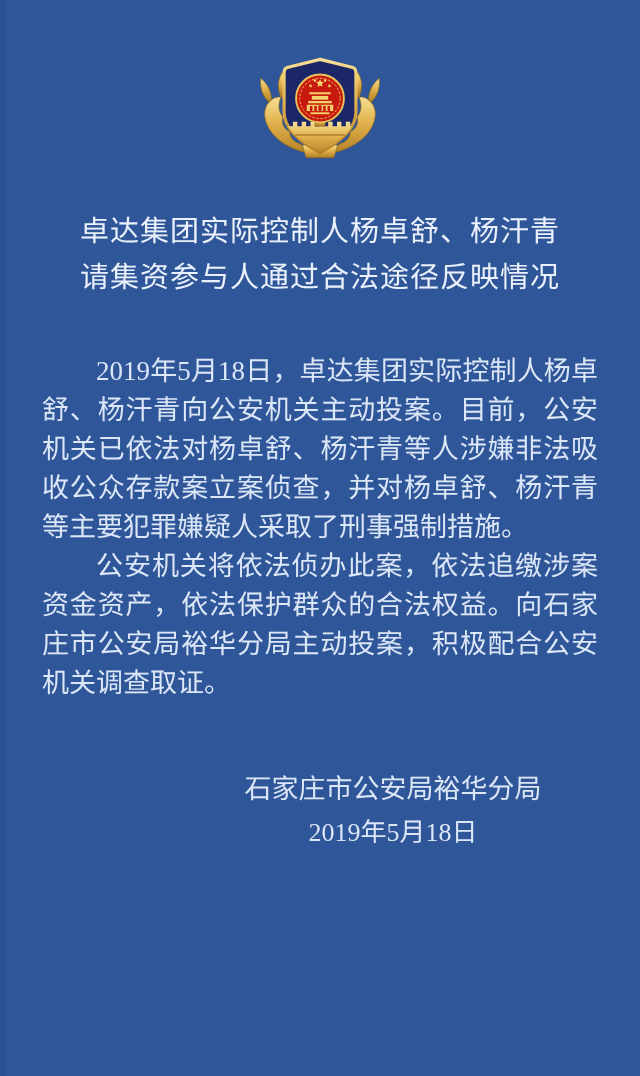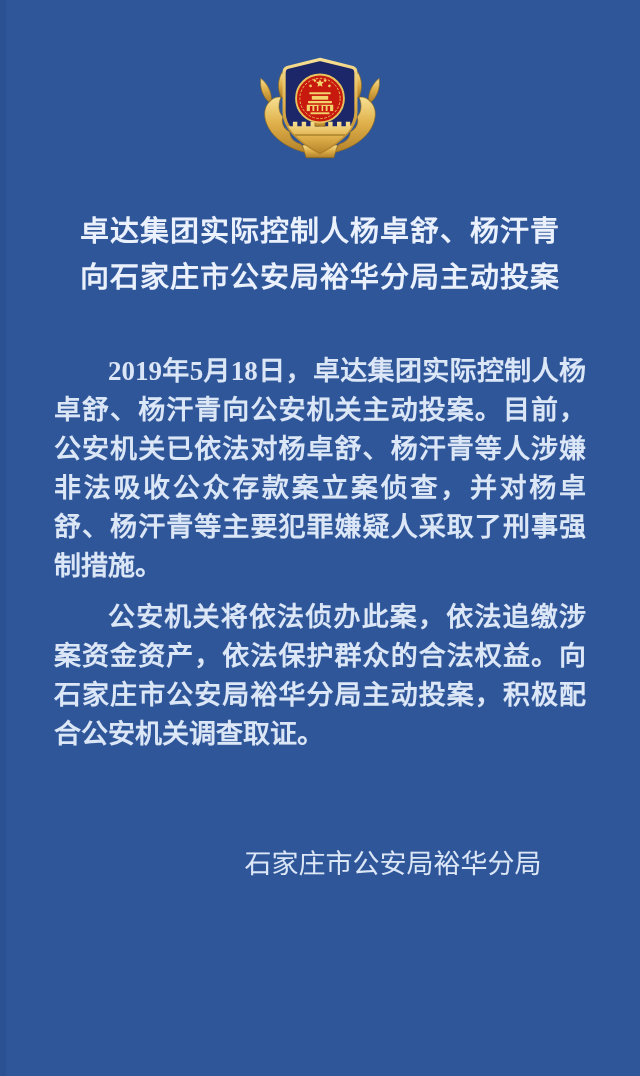--- a/index.html
+++ b/index.html
@@ -18,36 +18,35 @@
   }
   .edge-shade{
     position:absolute;left:0;top:0;width:6px;height:100%;
     background:var(--edge-shade);opacity:.55;
   }
   .emblem{
     width:126px;height:117px;margin:45px auto 0;display:block;
   }
   .title{
     margin-top:46px;text-align:center;
-    font-size:29px;line-height:46px;font-weight:bold;
+    font-size:29px;line-height:46px;font-weight:normal;
     color:var(--title-text);letter-spacing:1px;
   }
   .title .title-line{display:block;}
   .body-text{
     margin-top:52px;padding:0 42px;
     font-size:27px;line-height:39px;
     text-align:justify;text-justify:inter-character;
   }
   .body-text p{
-    text-indent:2em;margin:12px;
+    text-indent:2em;margin:0;
     word-break:break-all;
-    font-weight:bold;
   }
   .signature{
-    margin-top:88px;margin-left:243px;width:300px;
+    margin-top:64px;margin-left:243px;width:300px;
     text-align:center;
   }
   .sig-agency{font-size:27px;line-height:44px;}
   .sig-date{font-size:26px;line-height:44px;}
 </style>
 </head>
 <body>
 
 <div class="edge-shade"></div>
 
@@ -106,23 +105,24 @@
       <rect x="91" y="94" width="4" height="8"></rect>
       <rect x="97.5" y="93" width="5" height="9"></rect>
       <rect x="105" y="94" width="4" height="8"></rect>
       <rect x="112" y="94" width="4" height="8"></rect>
     </g>
   </g>
 </svg>
 
 <h1 class="title">
   <span class="title-line">卓达集团实际控制人杨卓舒、杨汗青</span>
-  <span class="title-line">向石家庄市公安局裕华分局主动投案</span>
+  <span class="title-line">请集资参与人通过合法途径反映情况</span>
 </h1>
 
 <div class="body-text">
   <p>2019年5月18日，卓达集团实际控制人杨卓舒、杨汗青向公安机关主动投案。目前，公安机关已依法对杨卓舒、杨汗青等人涉嫌非法吸收公众存款案立案侦查，并对杨卓舒、杨汗青等主要犯罪嫌疑人采取了刑事强制措施。</p>
   <p>公安机关将依法侦办此案，依法追缴涉案资金资产，依法保护群众的合法权益。向石家庄市公安局裕华分局主动投案，积极配合公安机关调查取证。</p>
 </div>
 
 <div class="signature">
   <div class="sig-agency">石家庄市公安局裕华分局</div>
+  <div class="sig-date">2019年5月18日</div>
 </div>
 
 </body></html>

